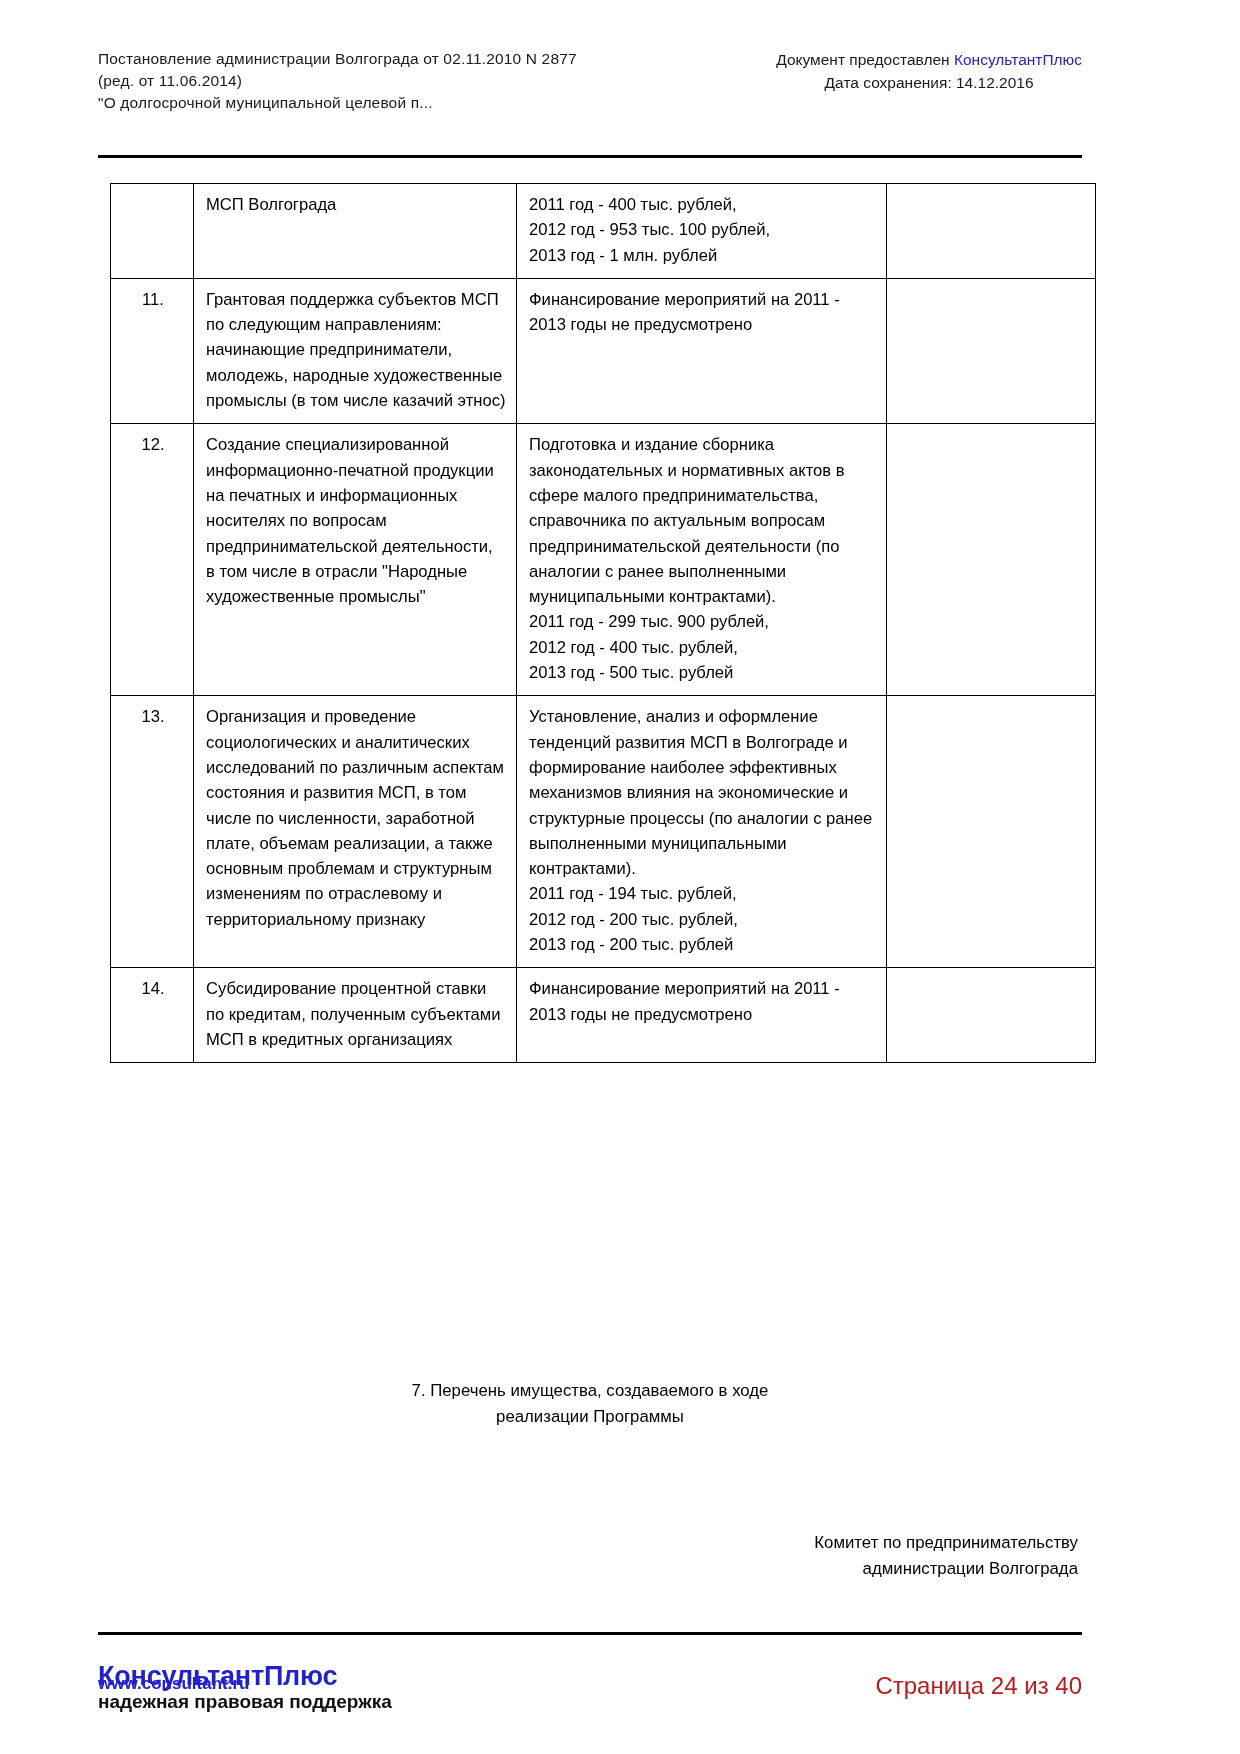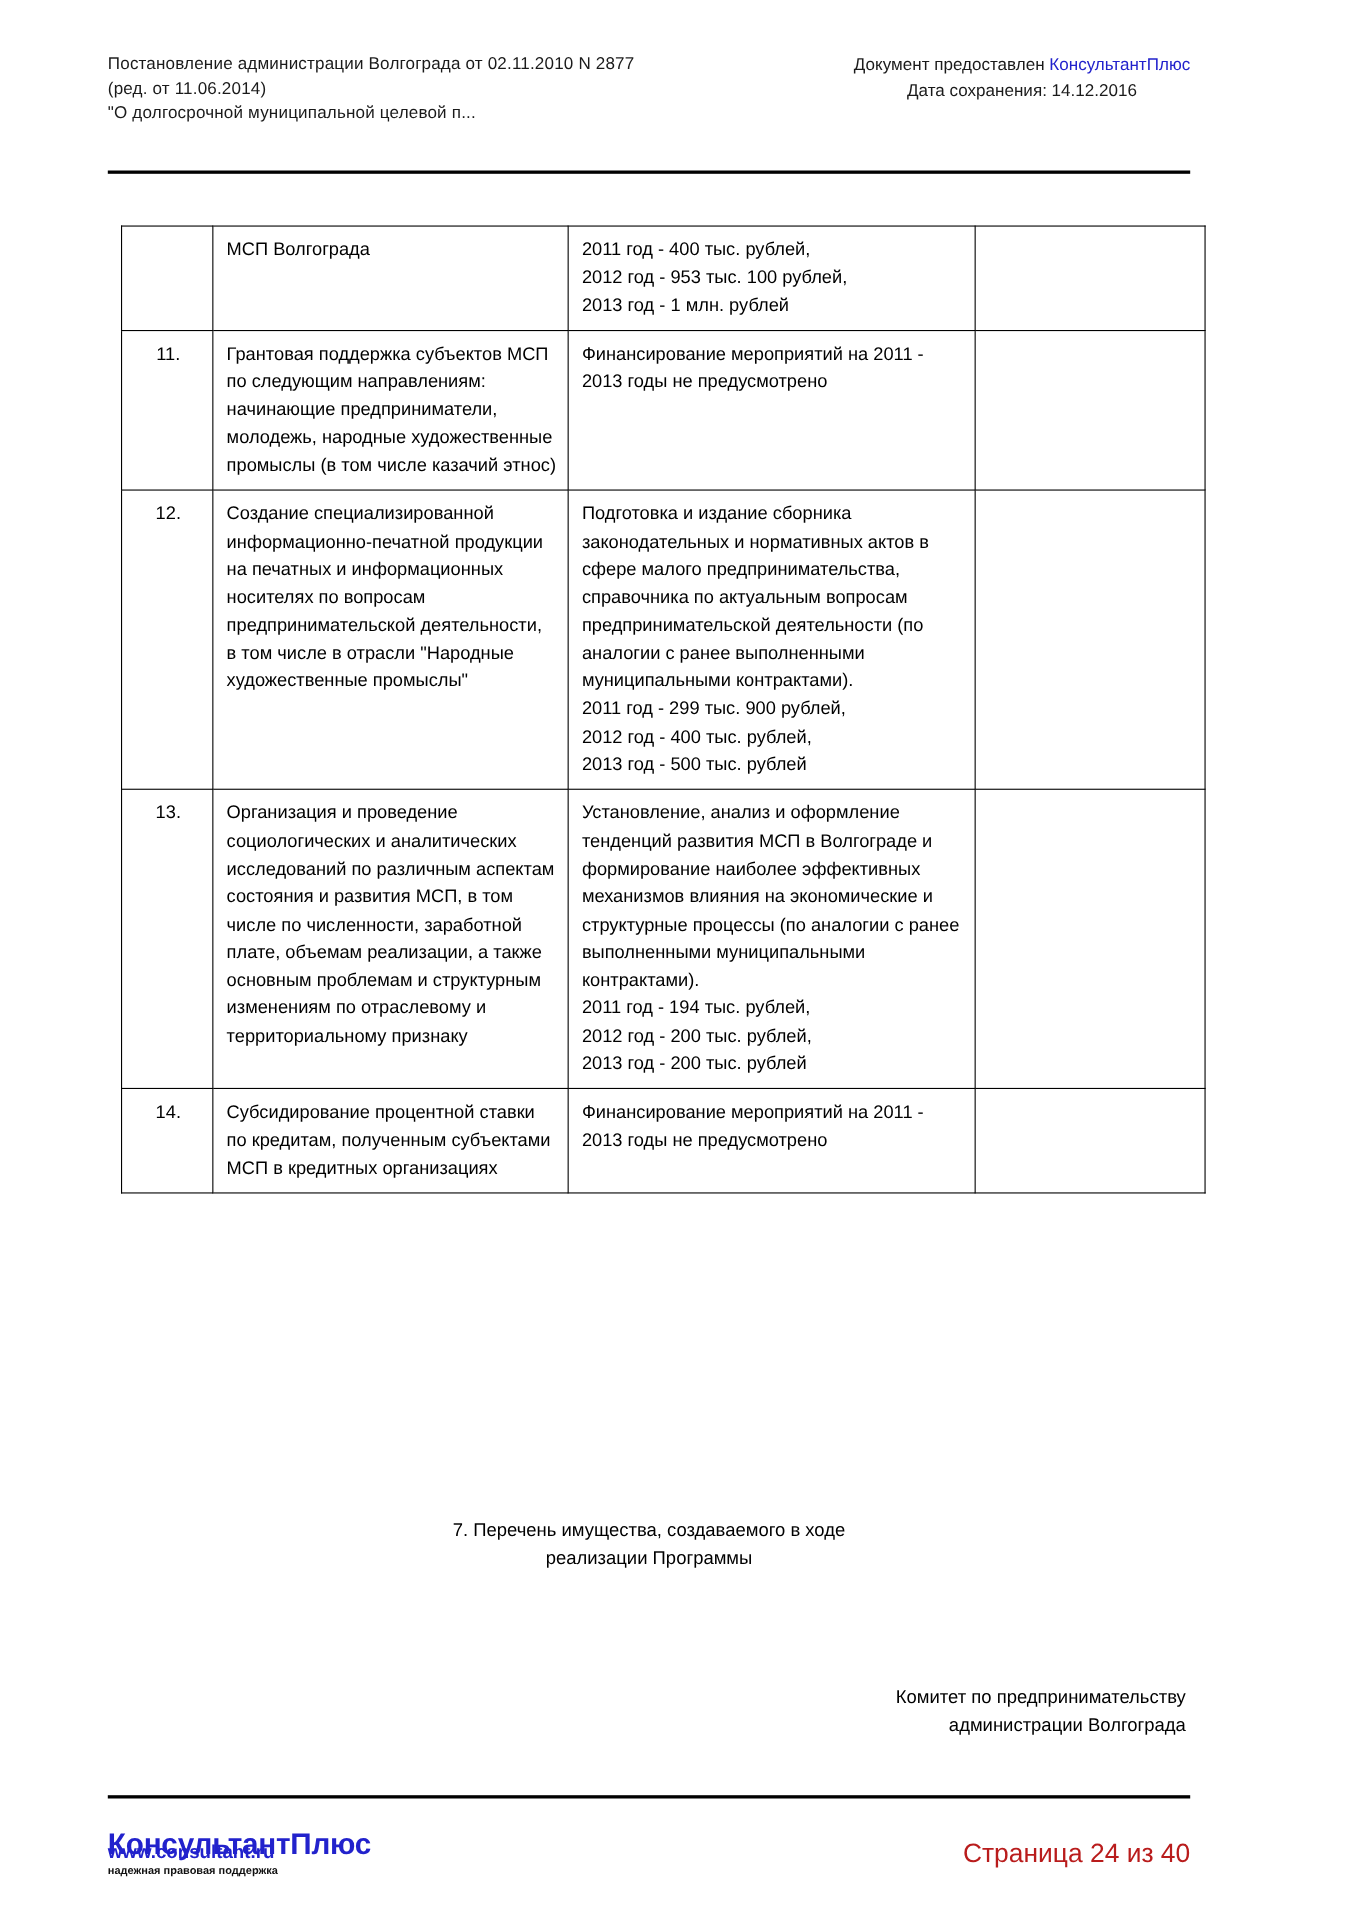--- a/index.html
+++ b/index.html
@@ -65,21 +65,20 @@
   .tbl-wrap {
     position: absolute;
     left: 110px;
     top: 183px;
     width: 905px;
   }
   table.main {
     border-collapse: collapse;
     width: 905px;
     table-layout: fixed;
-    margin-top: 22px;
   }
   table.main td {
     border: 1.6px solid #000000;
     vertical-align: top;
     padding: 8px 10px 10px 12px;
     font-size: 16.6px;
     line-height: 25.3px;
     white-space: pre-line;
     word-wrap: break-word;
   }
@@ -154,21 +153,21 @@
     top: 0;
   }
   .footer-logo .logo-main {
     font-size: 27px;
     font-weight: bold;
     color: #2222cc;
     line-height: 32px;
     letter-spacing: -0.2px;
   }
   .footer-logo .logo-sub {
-    font-size: 10px;
+    font-size: 19px;
     font-weight: bold;
     color: #111111;
     line-height: 18px;
     margin-top: 1px;
   }
   .footer-url {
     position: absolute;
     left: 0;
     top: 14px;
     width: 984px;

